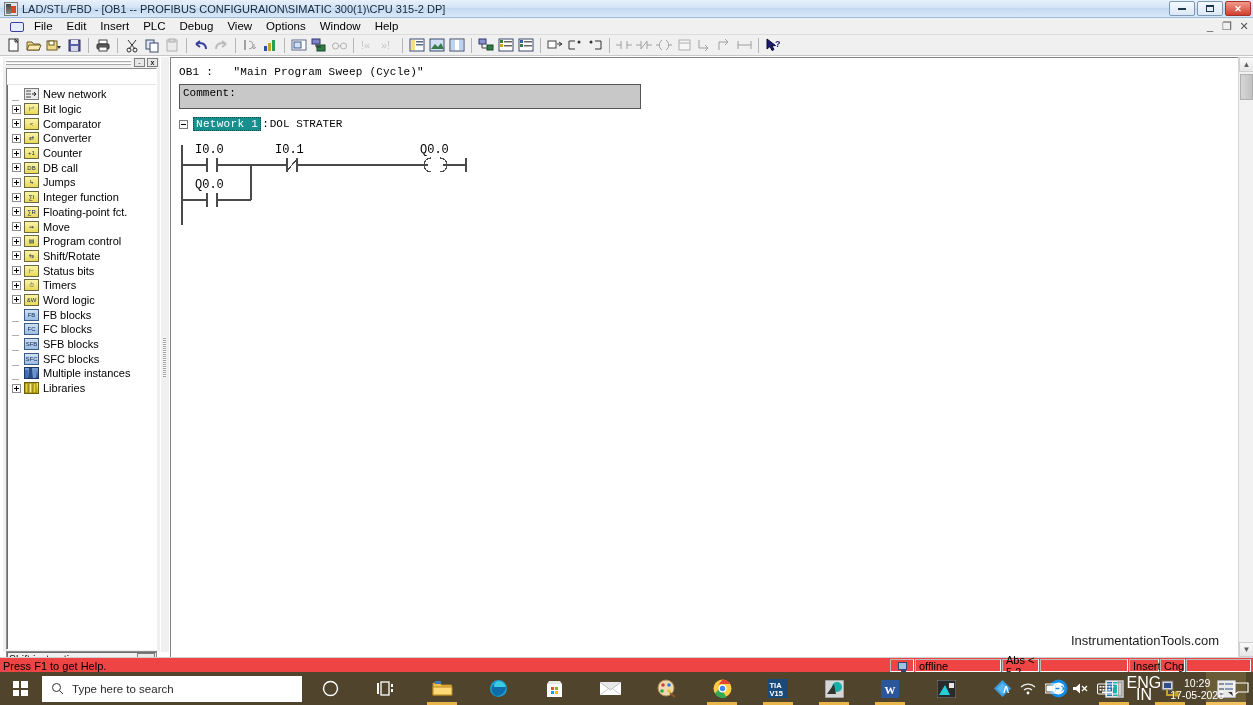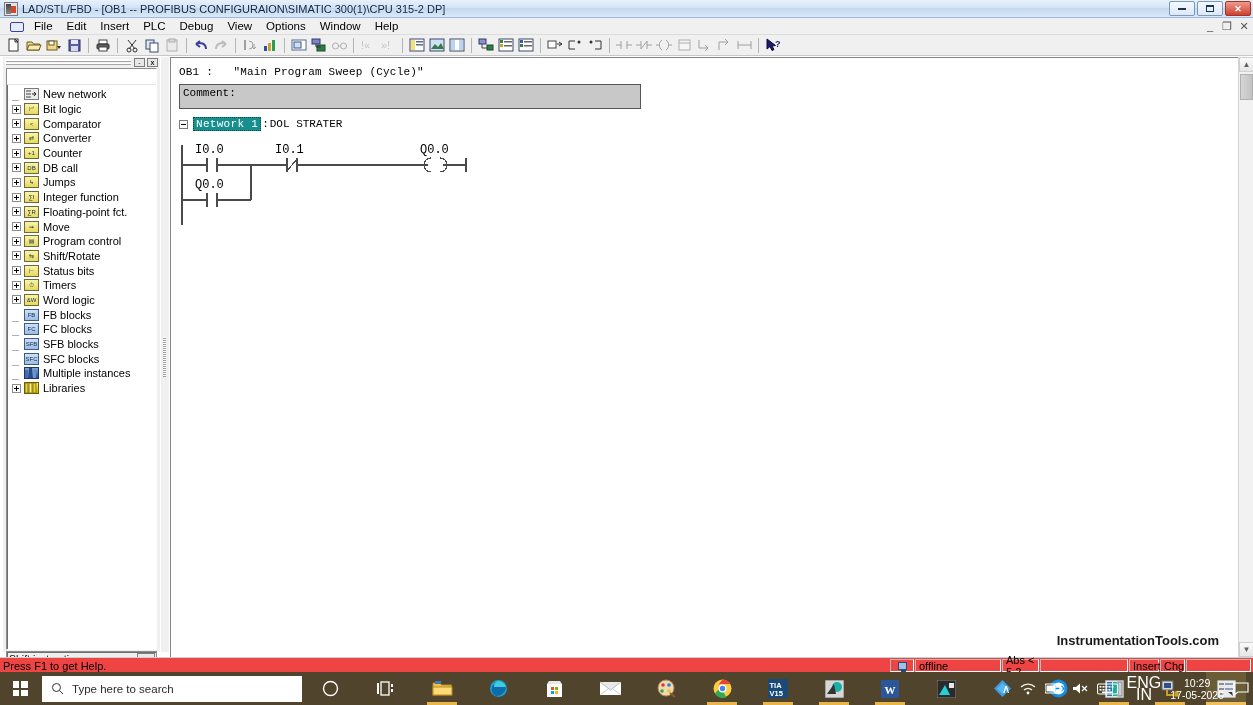--- a/index.html
+++ b/index.html
@@ -190,21 +190,21 @@
   }
   .nettxt { font-family:"Liberation Mono", monospace; font-size:11px; color:#000; margin-left:1px;}
 
   .ladder { position: absolute; left: 8px; top: 85px; width: 420px; height: 110px; }
   .ladder svg { display:block; }
   .ladlab {
     position: absolute; font-family:"Liberation Mono", monospace; font-size: 12px; color:#000;text-align:center;
   }
   .watermark {
     position: absolute; right: 14px; bottom: 8px;
-    font-size: 13px; color: #1a1a1a; font-family:"Liberation Sans", sans-serif;font-weight:bold;
+    font-size: 13px; color: #1a1a1a; font-family:"Liberation Sans", sans-serif;
   }
 
   
   .vscroll {
     position:absolute; right:0; top:57px; width:15px; height:600px;
     background:#f2f2f2; border-left:1px solid #d4d4d4;
   }
   .sbtn { width:15px; height:15px; background:linear-gradient(#fafafa,#e6e6e6); border:1px solid #cfcfcf;
           display:flex; align-items:center; justify-content:center; color:#606060; font-size:8px;}
   .sbtn.bot { position:absolute; bottom:0; left:0;}

